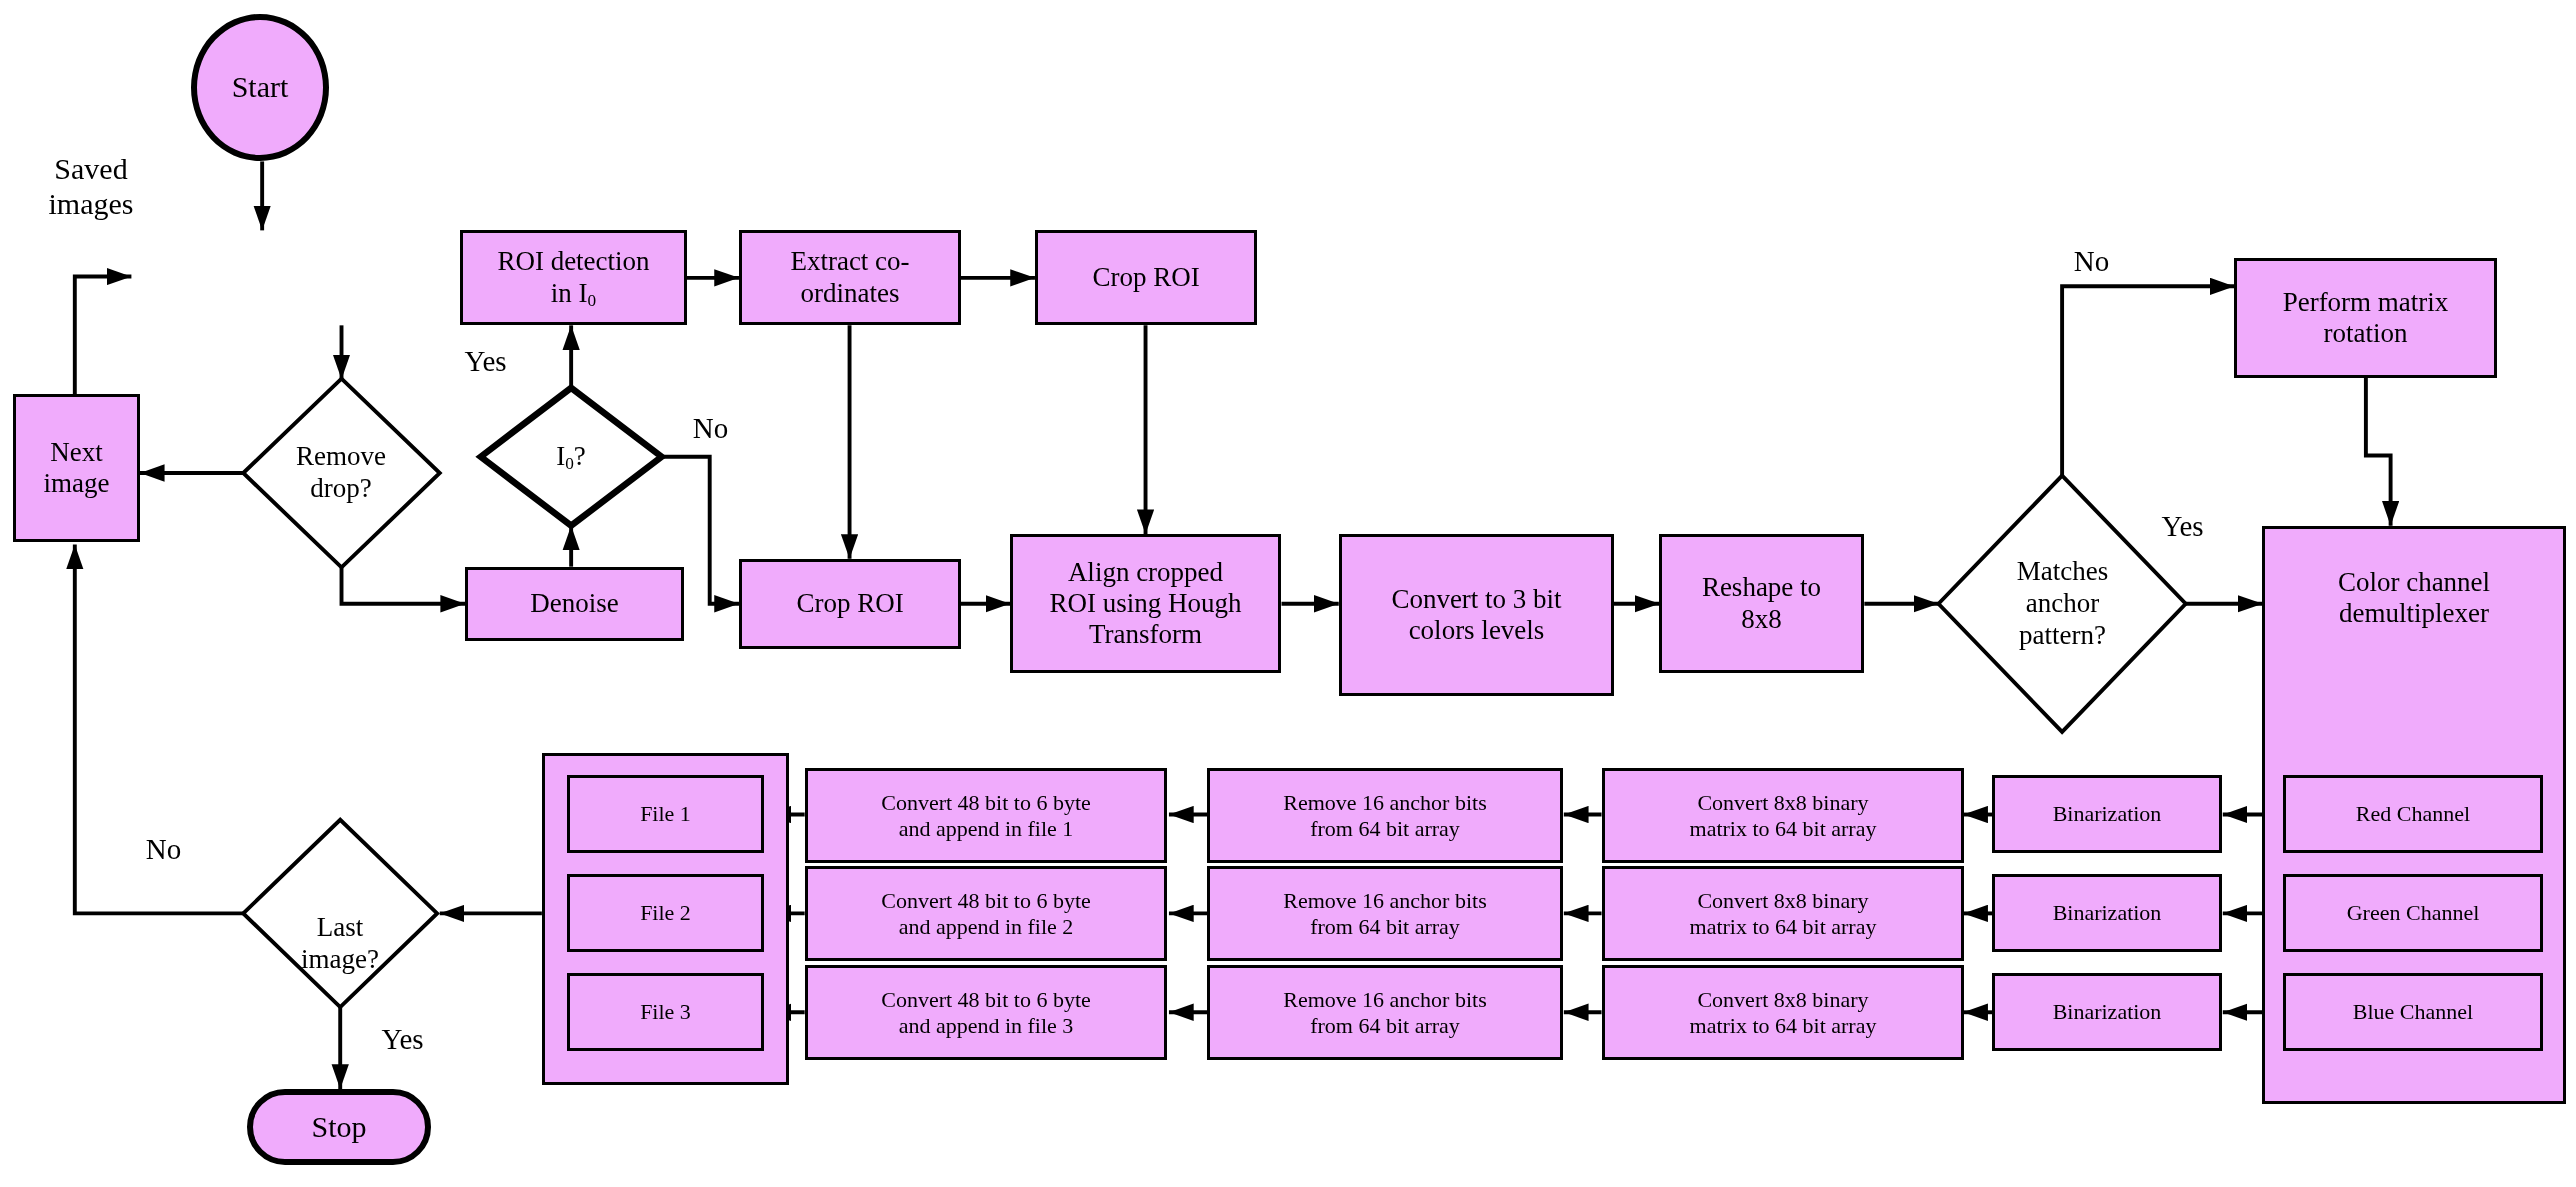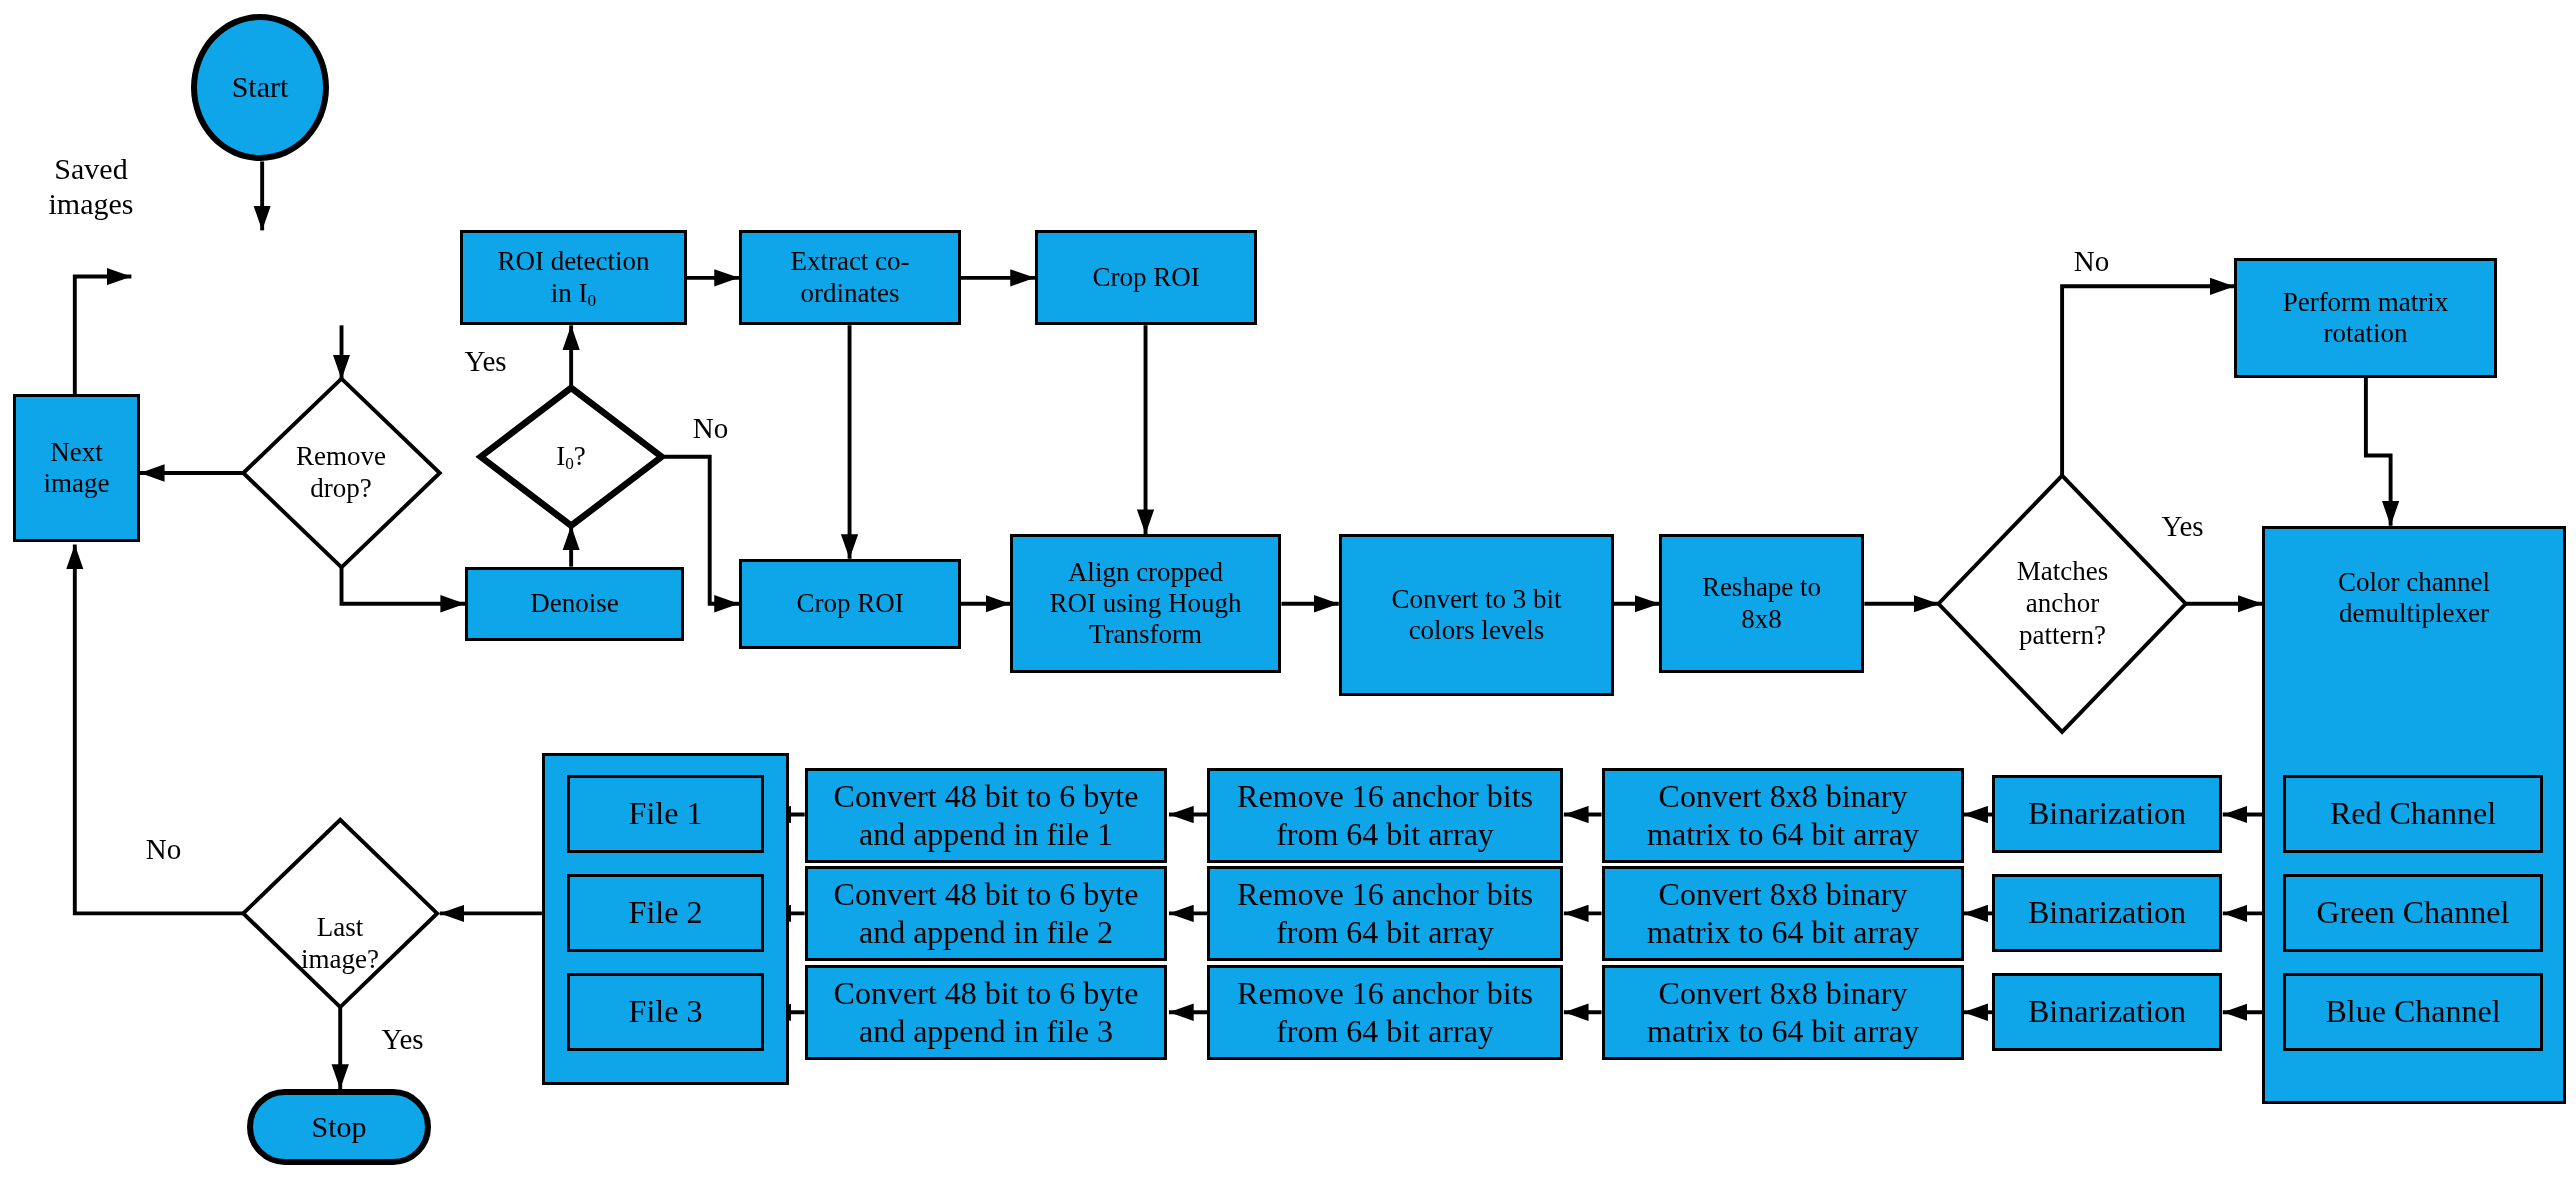--- a/index.html
+++ b/index.html
@@ -1,22 +1,22 @@
 <!DOCTYPE html>
 <html style="font-size:10.4px"><head>
 <meta charset="utf-8">
 <style>
   html,body{margin:0;padding:0;background:#ffffff;}
   #canvas{position:relative;width:2576px;height:1188px;background:#ffffff;overflow:hidden;
           font-family:"Liberation Serif","DejaVu Serif",serif;color:#000;}
   #wires{position:absolute;left:0;top:0;width:2576px;height:1188px;}
-  .box{position:absolute;box-sizing:border-box;border:3.9px solid #000;background:#0ea5e9;
+  .box{position:absolute;box-sizing:border-box;border:3.9px solid #000;background:#f0abfc;
        display:flex;align-items:center;justify-content:center;text-align:center;
        white-space:pre-line;font-size:27px;line-height:1.16;}
-  .f40{font-size:32px;font-family:Liberation Serif, serif;}
+  .f40{font-size:22px;font-family:Liberation Serif, serif;}
   .f46{font-size:30px;}
   .thick{border-width:6.5px;}
   .ellipse{border-radius:50%;}
   .stadium{border-radius:42px;}
   .lbl{position:absolute;display:flex;align-items:center;justify-content:center;
        text-align:center;white-space:pre-line;font-size:29px;line-height:1.15;}
   sub{font-size:64%;line-height:0;vertical-align:-0.25em;}
   .dtext{position:absolute;display:flex;align-items:center;justify-content:center;
          text-align:center;white-space:pre-line;font-size:27px;line-height:1.18;}
 </style>

